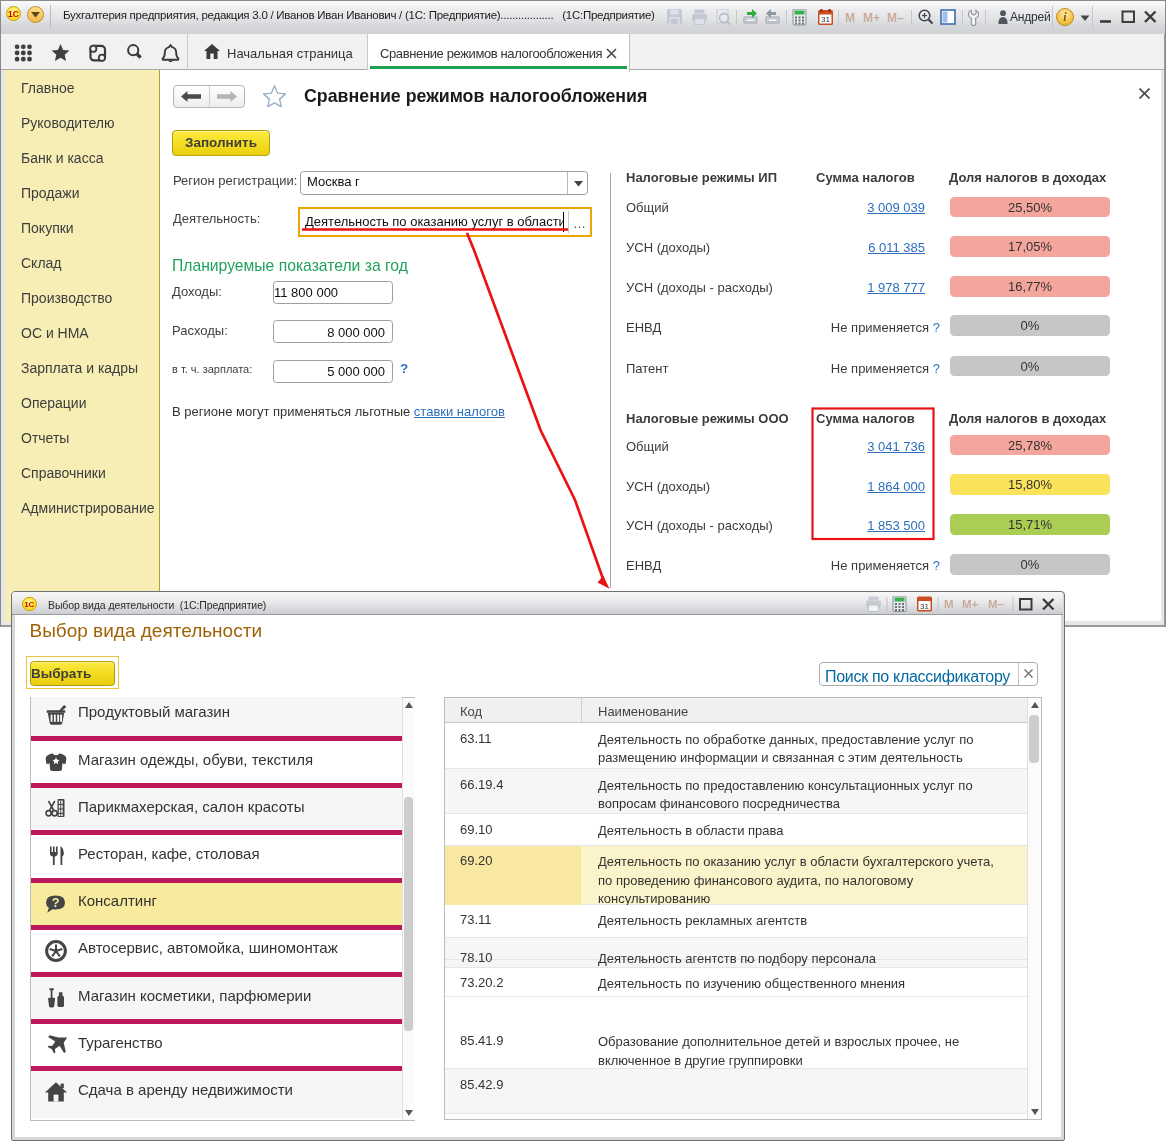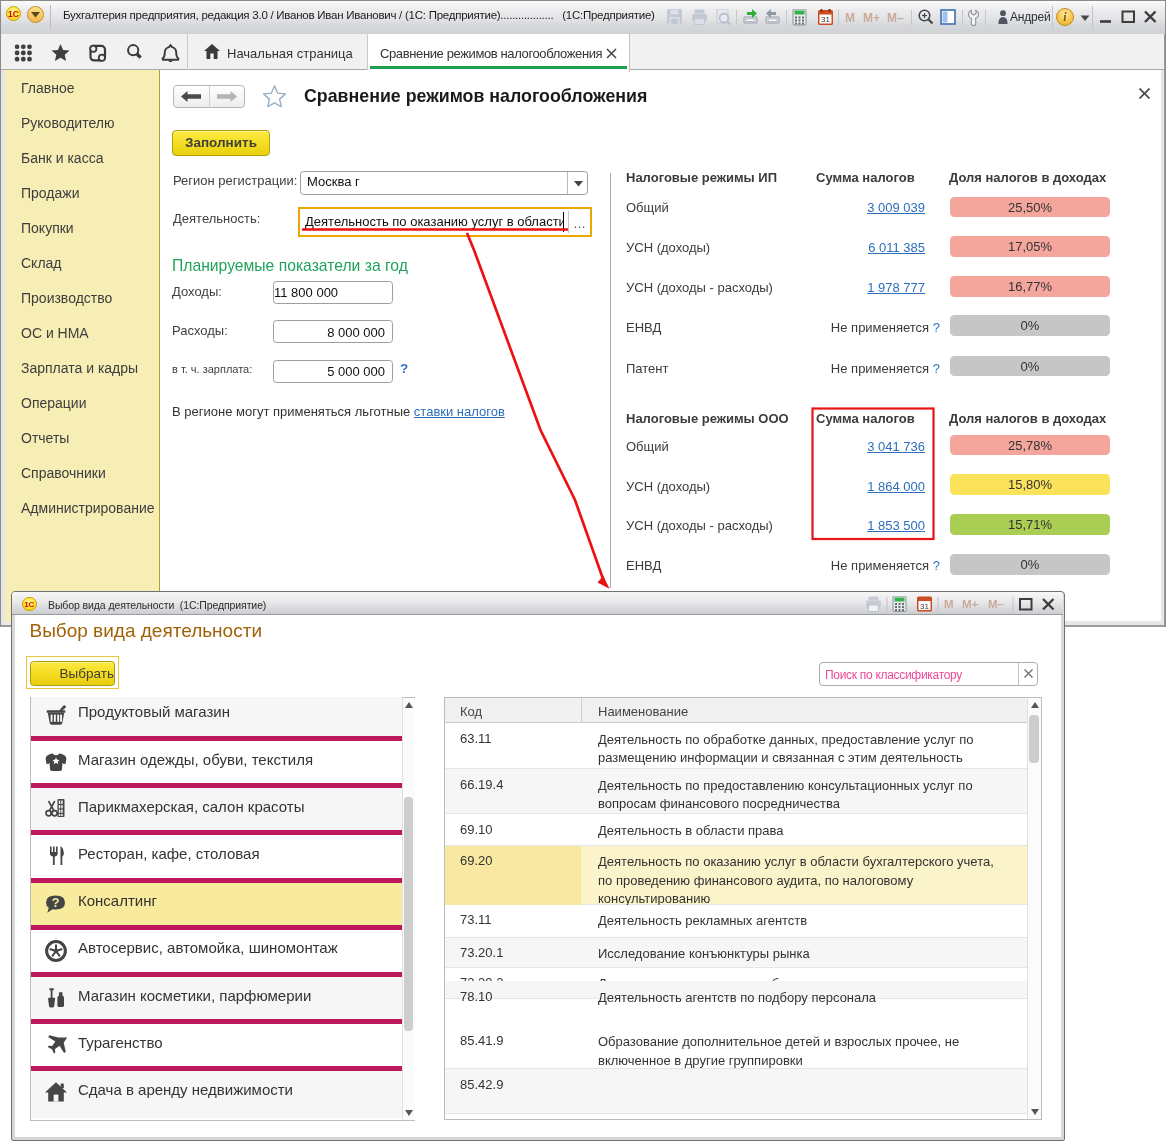--- a/index.html
+++ b/index.html
@@ -322,24 +322,24 @@
   <rect x="156" y="3" width="11.5" height="10.5" fill="none" stroke="#3c3c3c" stroke-width="2"></rect>
   <g stroke="#3c3c3c" stroke-width="2.3">
       <line x1="179" y1="3" x2="189.5" y2="13.5"></line>
       <line x1="189.5" y1="3" x2="179" y2="13.5"></line>
     </g>
 </svg>
 
 <div class="a" style="left:29.5px;top:619.5px;font-size:19px;color:#a16207">Выбор вида деятельности</div>
 
 <div class="a" style="left:26px;top:656px;width:92.5px;height:33px;border:1.3px solid #e9c63e"></div>
-<div class="a" style="left:30px;top:660.5px;width:85px;height:25.5px;background:linear-gradient(#fcea42,#f3da1e 55%,#e7cd0c);border:1px solid #af9c0e;border-radius:3.5px;box-shadow:inset 0 1px 0 #fdf28f;text-align:right;font-size:13.5px;font-weight:normal;color:#3f3f37;line-height:23.5px">Выбрать</div>
+<div class="a" style="left:30px;top:660.5px;width:85px;height:25.5px;background:linear-gradient(#fcea42,#f3da1e 55%,#e7cd0c);border:1px solid #af9c0e;border-radius:3.5px;box-shadow:inset 0 1px 0 #fdf28f;text-align:left;font-size:13.5px;font-weight:bold;color:#3f3f37;line-height:23.5px">Выбрать</div>
 
 <div class="a" style="left:819px;top:662px;width:219px;height:23.5px;border:1px solid #aeaeae;border-radius:4px;background:#fff"></div>
-<div class="a" style="left:825px;top:667.5px;font-size:12px;letter-spacing:-0.3px;color:#ec4899">Поиск по классификатору</div>
+<div class="a" style="left:825px;top:667.5px;font-size:16px;letter-spacing:-0.3px;color:#0369a1">Поиск по классификатору</div>
 <div class="a" style="left:1017.5px;top:663px;width:1px;height:21.5px;background:#c4c4c4"></div>
 <svg class="a" style="left:1024px;top:669px" width="9" height="9">
     <g stroke="#777" stroke-width="1.5">
       <line x1="0.5" y1="0.5" x2="8.5" y2="8.5"></line>
       <line x1="8.5" y1="0.5" x2="0.5" y2="8.5"></line>
     </g>
   </svg>
 
 <div class="a" style="left:30px;top:697px;width:385px;height:424px;border:1px solid #bcbcbc;background:#fff"></div>
 <style>
@@ -490,21 +490,21 @@
     <div class="n">Деятельность рекламных агентств</div>
   </div>
 <div class="trow g" style="top:937.5px;height:30px">
     <div class="c">73.20.1</div>
     <div class="n">Исследование конъюнктуры рынка</div>
   </div>
 <div class="trow w" style="top:967.5px;height:29px">
     <div class="c">73.20.2</div>
     <div class="n">Деятельность по изучению общественного мнения</div>
   </div>
-<div class="trow g" style="top:981px;height:18px">
+<div class="trow g" style="top:942px;height:18px">
     <div class="c">78.10</div>
     <div class="n">Деятельность агентств по подбору персонала</div>
   </div>
 <div class="trow w" style="top:1025.5px;height:43.5px">
     <div class="c">85.41.9</div>
     <div class="n">Образование дополнительное детей и взрослых прочее, не<br>включенное в другие группировки</div>
   </div>
 <div class="trow g" style="top:1069px;height:44.5px">
     <div class="c">85.42.9</div>
   </div>

